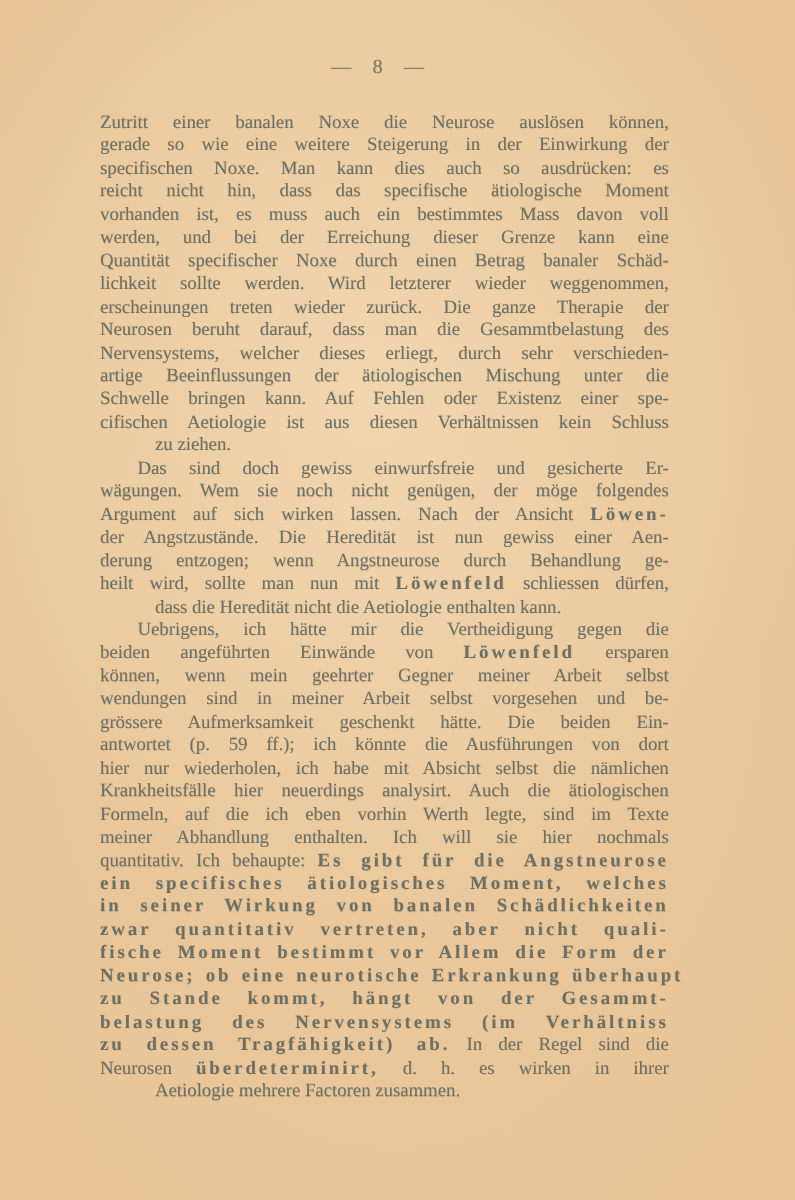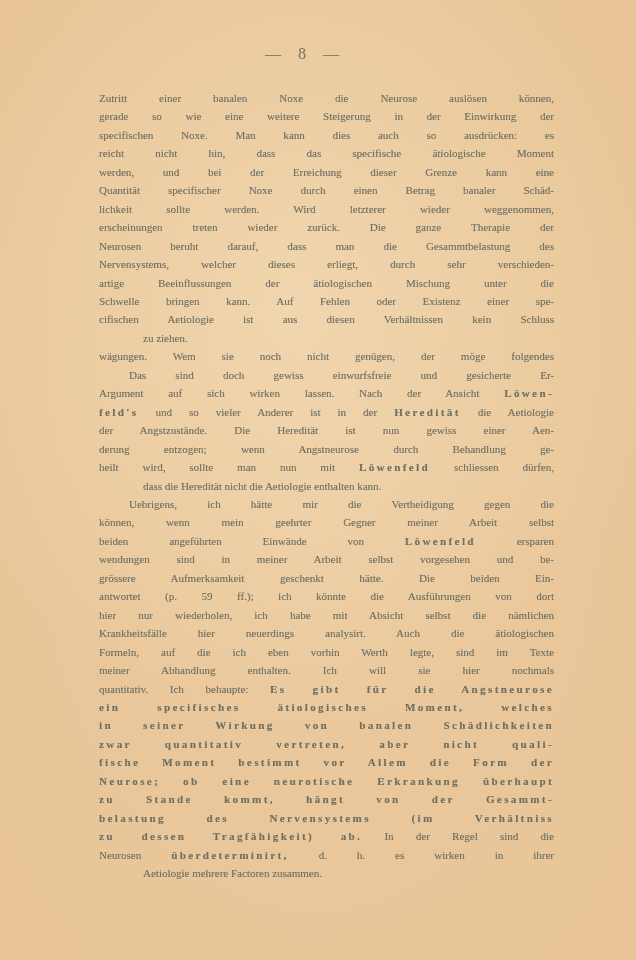--- a/index.html
+++ b/index.html
@@ -29,25 +29,25 @@
     display: flex;
     justify-content: center;
     align-items: center;
     gap: 17px;
     color: #7a7d6f;
     font-size: 16px;
     text-shadow: 0.3px 0.3px 0.6px rgba(100,100,88,0.35);
   }
   .textblock {
     position: absolute;
-    left: 99px;
+    left: 80px;
     top: 89px;
     width: 455px;
     color: #6d7165;
-    font-size: 11px;
+    font-size: 15px;
     line-height: 18.45px;
     text-shadow: 0.3px 0.3px 0.6px rgba(100,100,88,0.35);
   }
   .para { margin: 0; }
   .line {
     text-align: justify;
     text-align-last: justify;
     white-space: nowrap;
   }
   .line.last {
@@ -71,45 +71,45 @@
     <span>—</span>
     <span>8</span>
     <span>—</span>
   </div>
   <div class="textblock">
       <div class="para">
         <div class="line"><span class="seg">Zutritt einer banalen Noxe die Neurose auslösen können,</span></div>
         <div class="line"><span class="seg">gerade so wie eine weitere Steigerung in der Einwirkung der</span></div>
         <div class="line"><span class="seg">specifischen Noxe. Man kann dies auch so ausdrücken: es</span></div>
         <div class="line"><span class="seg">reicht nicht hin, dass das specifische ätiologische Moment</span></div>
+        <div class="line"><span class="seg">vorhanden ist, es muss auch ein bestimmtes Mass davon voll</span></div>
         <div class="line"><span class="seg">werden, und bei der Erreichung dieser Grenze kann eine</span></div>
         <div class="line"><span class="seg">Quantität specifischer Noxe durch einen Betrag banaler Schäd-</span></div>
         <div class="line"><span class="seg">lichkeit sollte werden. Wird letzterer wieder weggenommen,</span></div>
         <div class="line"><span class="seg">erscheinungen treten wieder zurück. Die ganze Therapie der</span></div>
         <div class="line"><span class="seg">Neurosen beruht darauf, dass man die Gesammtbelastung des</span></div>
         <div class="line"><span class="seg">Nervensystems, welcher dieses erliegt, durch sehr verschieden-</span></div>
         <div class="line"><span class="seg">artige Beeinflussungen der ätiologischen Mischung unter die</span></div>
         <div class="line"><span class="seg">Schwelle bringen kann. Auf Fehlen oder Existenz einer spe-</span></div>
         <div class="line"><span class="seg">cifischen Aetiologie ist aus diesen Verhältnissen kein Schluss</span></div>
         <div class="line last"><span class="seg">zu ziehen.</span></div>
       </div>
       <div class="para">
+        <div class="line first"><span class="seg">Das sind doch gewiss einwurfsfreie und gesicherte Er-</span></div>
         <div class="line"><span class="seg">wägungen. Wem sie noch nicht genügen, der möge folgendes</span></div>
-        <div class="line first"><span class="seg">Das sind doch gewiss einwurfsfreie und gesicherte Er-</span></div>
         <div class="line"><span class="seg">Argument auf sich wirken lassen. Nach der Ansicht </span><span class="sperr">Löwen-</span></div>
-        <div class="line"><span class="sperr">feld's</span><span class="seg"> und so vieler Anderer ist in der </span><span class="sperr">Heredität</span><span class="seg"> die Aetiologie</span></div>
         <div class="line"><span class="seg">der Angstzustände. Die Heredität ist nun gewiss einer Aen-</span></div>
         <div class="line"><span class="seg">derung entzogen; wenn Angstneurose durch Behandlung ge-</span></div>
         <div class="line"><span class="seg">heilt wird, sollte man nun mit </span><span class="sperr">Löwenfeld</span><span class="seg"> schliessen dürfen,</span></div>
         <div class="line last"><span class="seg">dass die Heredität nicht die Aetiologie enthalten kann.</span></div>
       </div>
       <div class="para">
         <div class="line first"><span class="seg">Uebrigens, ich hätte mir die Vertheidigung gegen die</span></div>
+        <div class="line"><span class="seg">beiden angeführten Einwände von </span><span class="sperr">Löwenfeld</span><span class="seg"> ersparen</span></div>
         <div class="line"><span class="seg">können, wenn mein geehrter Gegner meiner Arbeit selbst</span></div>
-        <div class="line"><span class="seg">beiden angeführten Einwände von </span><span class="sperr">Löwenfeld</span><span class="seg"> ersparen</span></div>
         <div class="line"><span class="seg">wendungen sind in meiner Arbeit selbst vorgesehen und be-</span></div>
         <div class="line"><span class="seg">grössere Aufmerksamkeit geschenkt hätte. Die beiden Ein-</span></div>
         <div class="line"><span class="seg">antwortet (p. 59 ff.); ich könnte die Ausführungen von dort</span></div>
         <div class="line"><span class="seg">hier nur wiederholen, ich habe mit Absicht selbst die nämlichen</span></div>
         <div class="line"><span class="seg">Krankheitsfälle hier neuerdings analysirt. Auch die ätiologischen</span></div>
         <div class="line"><span class="seg">Formeln, auf die ich eben vorhin Werth legte, sind im Texte</span></div>
         <div class="line"><span class="seg">meiner Abhandlung enthalten. Ich will sie hier nochmals</span></div>
         <div class="line"><span class="seg">quantitativ. Ich behaupte: </span><span class="sperr">Es gibt für die Angstneurose</span></div>
         <div class="line"><span class="sperr">ein specifisches ätiologisches Moment, welches</span></div>
         <div class="line"><span class="sperr">in seiner Wirkung von banalen Schädlichkeiten</span></div>

